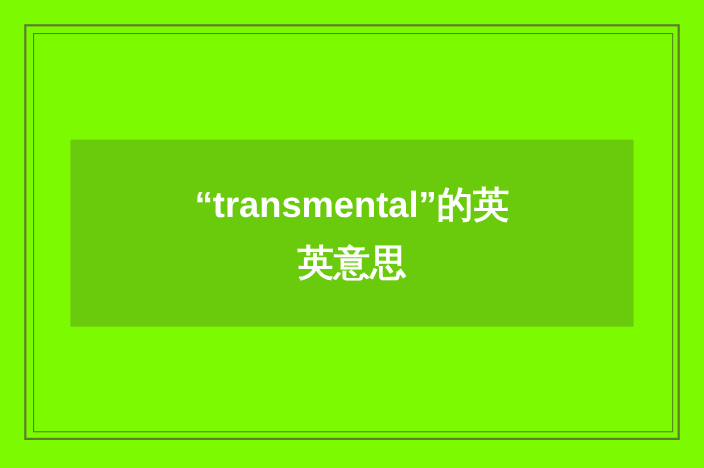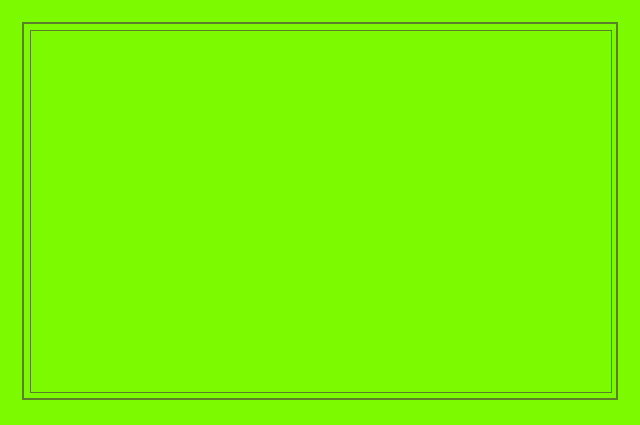--- a/index.html
+++ b/index.html
@@ -80,14 +80,17 @@
   }
 </style>
 </head>
 <body>
 
 <div class="banner-canvas">
 
   <div class="frame-outer"></div>
   <div class="frame-inner"></div>
 
+  <div class="content-panel">
+    <div class="headline">“transmental”的英英意思</div>
+  </div>
 
 </div>
 
 </body></html>

